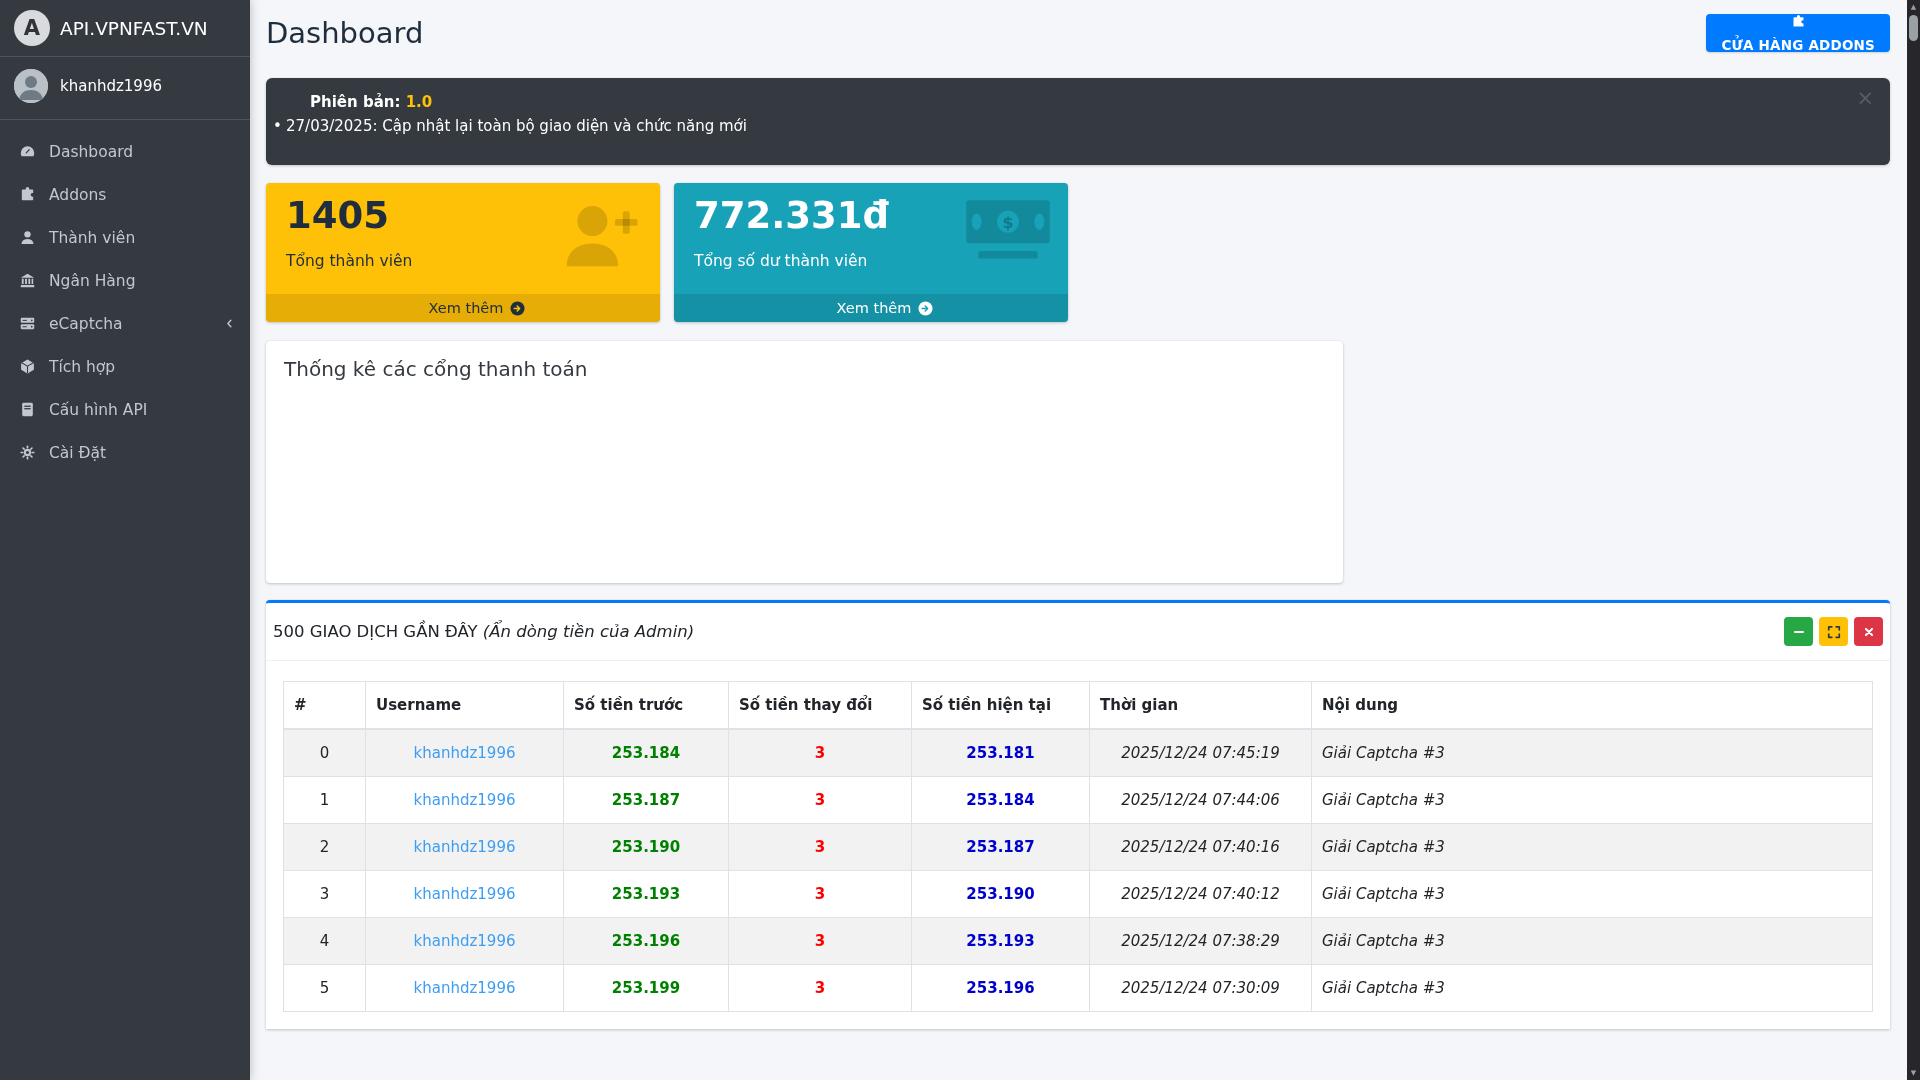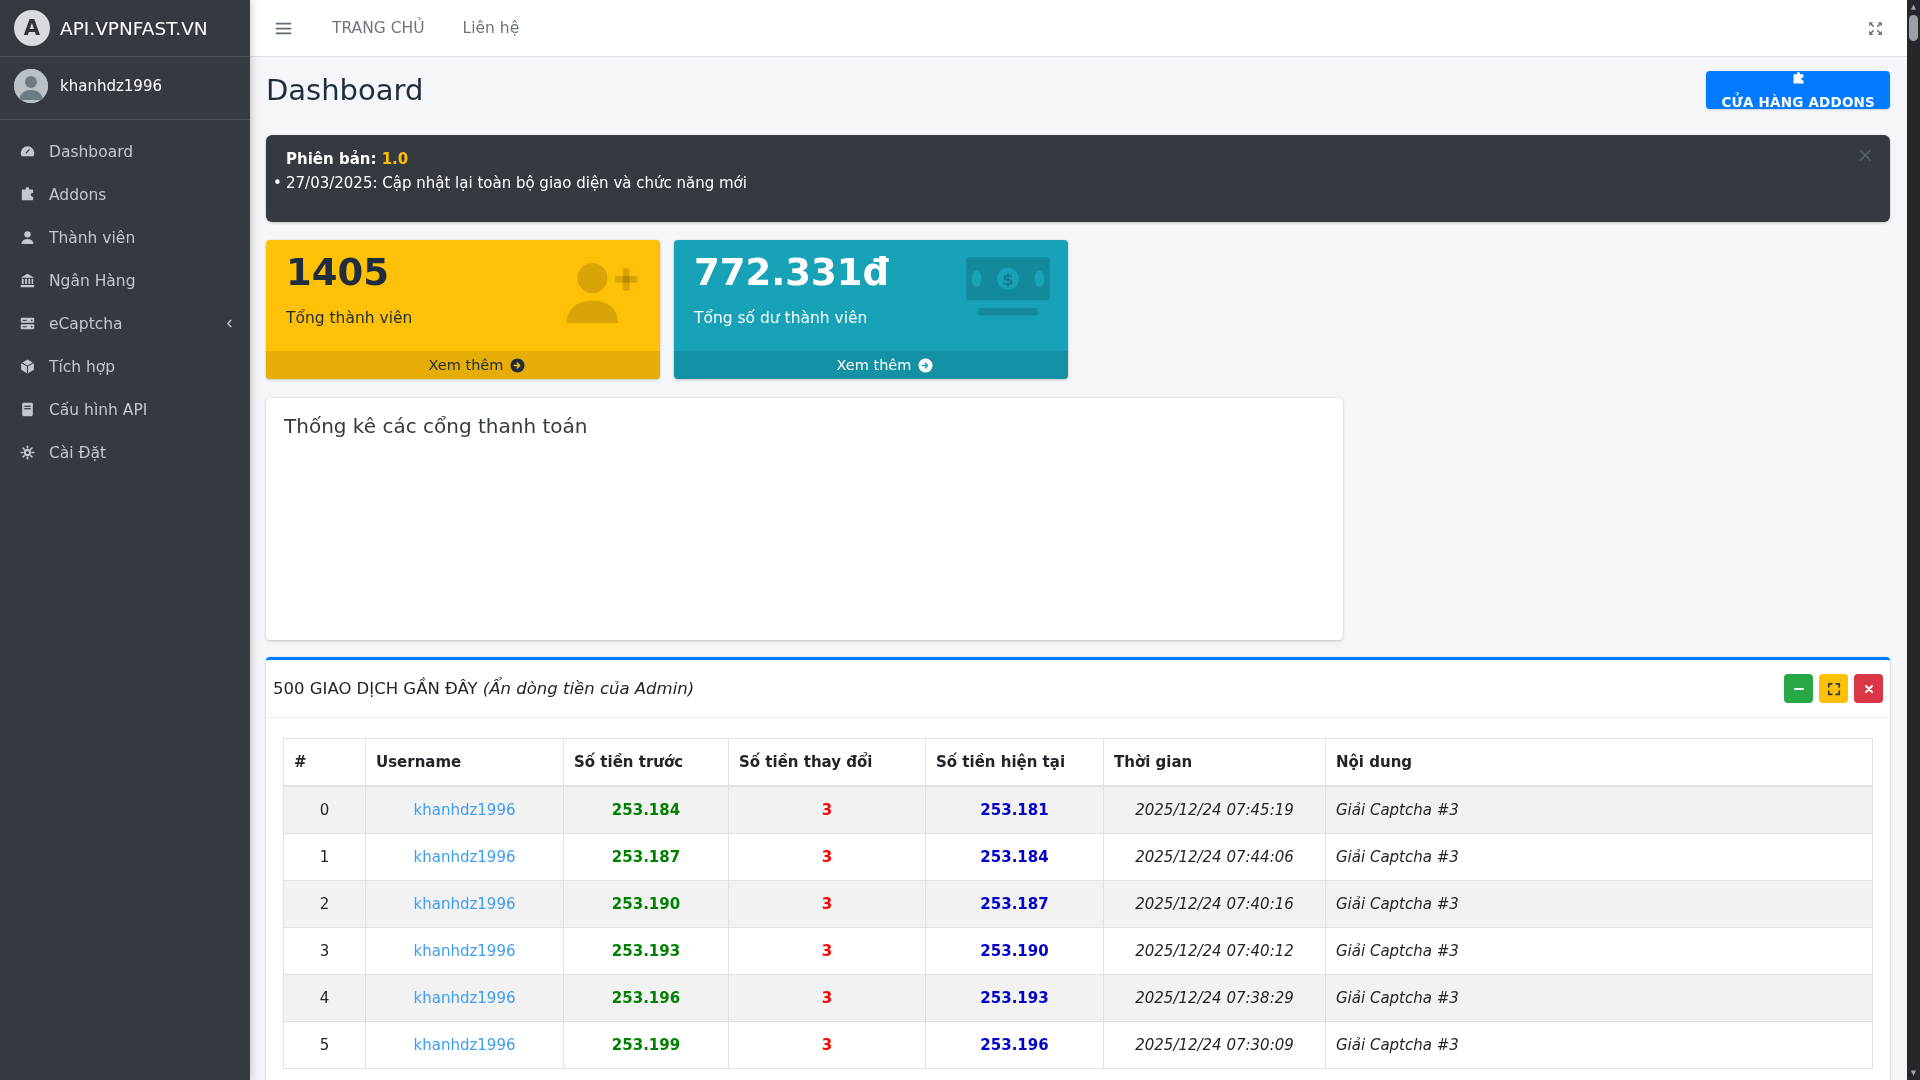--- a/index.html
+++ b/index.html
@@ -68,21 +68,21 @@
     box-shadow: 0 1px 2px rgba(0,0,0,.15);
     flex-direction: column;
   }
   .btn-addons svg { width: 15px; height: 15px; }
 
   .notice {
     position: relative; background: #343a40; color: #fff; border-radius: 6px;
     height: 87px; padding: 15px 20px; margin-bottom: 18px;
     box-shadow: 0 1px 3px rgba(0,0,0,.2);
   }
-  .notice-title { font-size: 15px; font-weight: 700; }
+  .notice-title { font-size: 15px; font-weight: 700; margin-left: 24px; }
   .notice-version { color: #ffc107; font-weight: 700; }
   .notice-li { position: relative; margin-top: 6px; font-size: 15px; }
   .notice-bullet { position: absolute; left: -13px; top: 0; }
   .notice-close {
     position: absolute; top: 10px; right: 16px; color: #565e66;
     font-size: 21px; line-height: 1; cursor: pointer; font-weight: 400;
   }
 
   .stats { display: flex; gap: 14px; margin-bottom: 19px; }
   .small-box {
@@ -126,21 +126,21 @@
   .card-body { padding: 20px 17px 17px; }
   table { width: 100%; border-collapse: collapse; font-size: 15px; }
   th {
     text-align: left; font-weight: 700; color: #212529;
     padding: 14px 10px; border: 1px solid #dee2e6; border-bottom: 2px solid #dee2e6;
     background: #fff;
   }
   th:nth-child(1) { width: 82px; }
   th:nth-child(2) { width: 198px; }
   th:nth-child(3) { width: 165px; }
-  th:nth-child(4) { width: 197px; }
+  th:nth-child(4) { width: 183px; }
   th:nth-child(5) { width: 178px; }
   th:nth-child(6) { width: 222px; }
   td { padding: 14px 10px; border: 1px solid #dee2e6; text-align: center; }
   tbody tr:nth-child(odd) { background: rgba(0,0,0,.05); }
   td.col-user span { color: #3d9df3; cursor: pointer; }
   td.col-before { color: #008000; font-weight: 700; }
   td.col-change { color: #ff0000; font-weight: 700; }
   td.col-now    { color: #0000cc; font-weight: 700; }
   td.col-time   { font-style: italic; }
   td.col-note   { text-align: left; font-style: italic; }
@@ -272,38 +272,20 @@
               <circle cx="12" cy="12" r="2.2" fill="#343a40"></circle>
             </g>
           </svg>
       </span>
       <span class="nav-label">Cài Đặt</span>
     </a>
   </nav>
 </aside>
 
 <div class="main">
-  <header class="navbar">
-    <span class="hamburger">
-      <svg viewBox="0 0 24 24" fill="none" stroke="#5f6b76" stroke-width="2" stroke-linecap="round">
-          <path d="M4 6.5h16M4 12h16M4 17.5h16"></path>
-        </svg>
-    </span>
-    <a class="nav-link">TRANG CHỦ</a>
-    <a class="nav-link">Liên hệ</a>
-    <span class="navbar-spacer"></span>
-    <span class="fullscreen">
-      <svg viewBox="0 0 24 24" fill="#6c757d">
-          <path d="M3 3h6L6.8 5.2l3.4 3.4-1.6 1.6L5.2 6.8 3 9z"></path>
-          <path d="M21 3v6l-2.2-2.2-3.4 3.4-1.6-1.6 3.4-3.4L15 3z"></path>
-          <path d="M21 21h-6l2.2-2.2-3.4-3.4 1.6-1.6 3.4 3.4L21 15z"></path>
-          <path d="M3 21v-6l2.2 2.2 3.4-3.4 1.6 1.6-3.4 3.4L9 21z"></path>
-        </svg>
-    </span>
-  </header>
 
   <main class="content">
     <div class="page-head">
       <h1 class="page-title">Dashboard</h1>
       <button class="btn-addons">
         <span style="display:flex">
           <svg viewBox="0 0 24 24" fill="#fff">
               <path d="M9.5 5V4a2.5 2.5 0 0 1 5 0v1H19a1 1 0 0 1 1 1v4h-1a2.5 2.5 0 0 0 0 5h1v4a1 1 0 0 1-1 1H5a1 1 0 0 1-1-1V6a1 1 0 0 1 1-1z"></path>
             </svg>
         </span>

